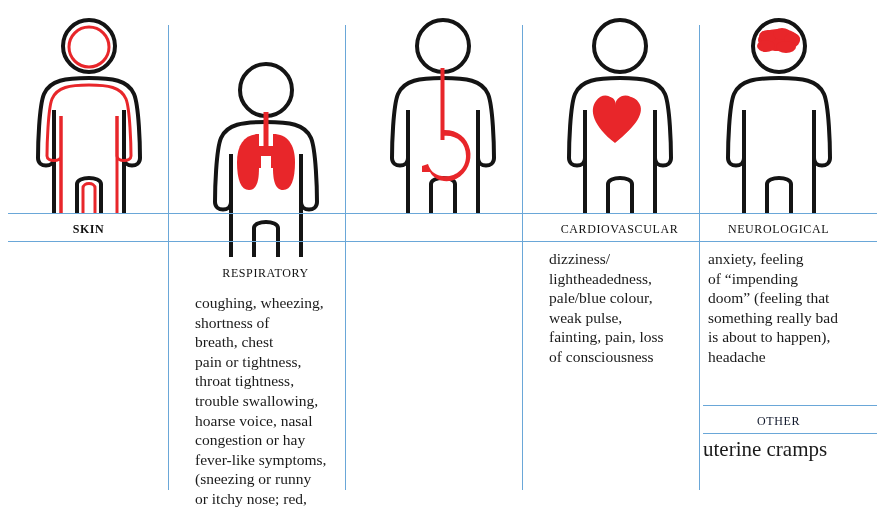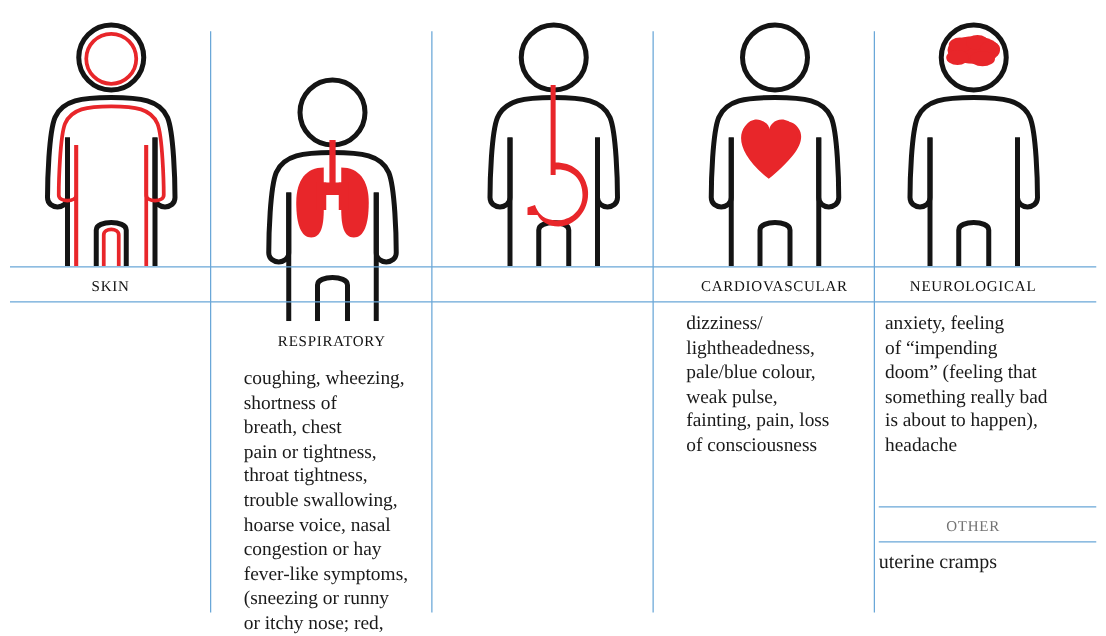--- a/index.html
+++ b/index.html
@@ -33,21 +33,21 @@
   .hrule.other-top{left:703px;right:8px;top:405px;}
   .hrule.other-bot{left:703px;right:8px;top:433px;}
 
   
   .col{
     position:absolute;
     top:0;
     width:177px;
     height:509px;
   }
-  .col.c0{left:0px;}
+  .col.c0{left:0px;font-weight:bold;}
   .col.c1{left:177px;margin-top:44px;}
   .col.c2{left:354px;}
   .col.c3{left:531px;}
   .col.c4{left:690px;}
 
   
   .figwrap{
     position:absolute;
     top:6px;left:0;width:177px;height:207px;
     overflow:hidden;
@@ -80,30 +80,30 @@
   .coltext.left-al{left:18px;text-align:left;}
   .col.c2 .coltext{left:22px;text-align:left;}
 
   
   .otherhead{
     position:absolute;
     top:407px;left:0;width:177px;height:26px;
     display:flex;align-items:center;justify-content:center;
     font-size:16.5px;
     letter-spacing:0.6px;
-    color:#737373;
+    color:#0f172a;
     font-variant:small-caps;
     text-transform:lowercase;
     font-family:Liberation Serif, serif;
   }
   .otherhead::first-letter{text-transform:uppercase;}
   .othertext{
     position:absolute;
     top:440px;left:13px;width:160px;
-    font-size:16px;
+    font-size:21px;
     line-height:19.6px;
     color:#1a1a1a;
   }
 </style>
 </head>
 <body>
 
 <div class="sheet">
 
   <div class="col c0">

